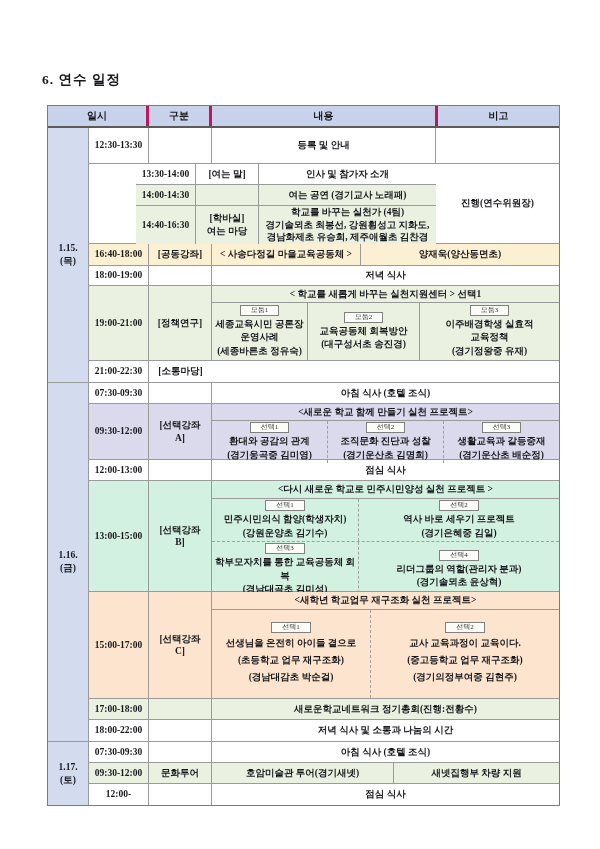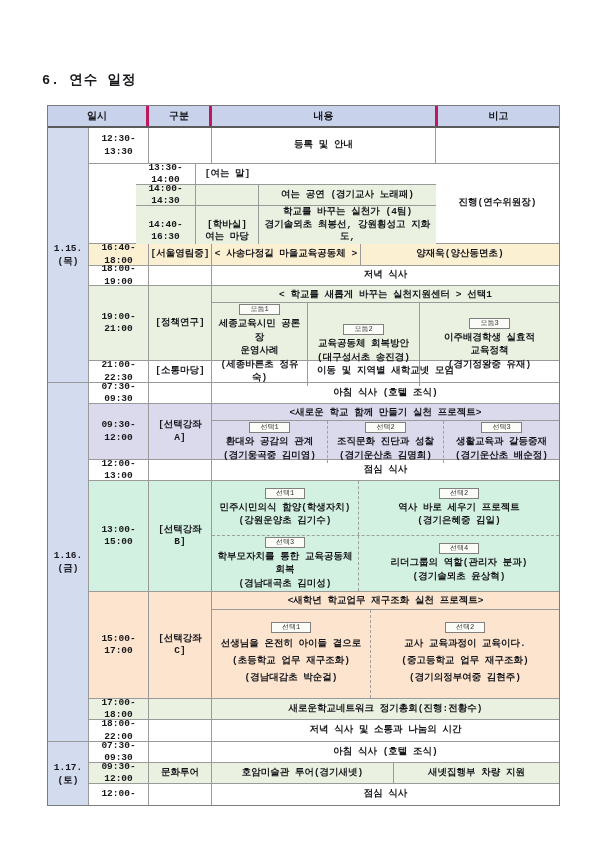--- a/index.html
+++ b/index.html
@@ -1,17 +1,17 @@
 <!DOCTYPE html>
 <html><head>
 <meta charset="utf-8">
 <style>
   html,body{margin:0;padding:0;background:#fff;}
   .page{position:relative;width:600px;height:849px;background:#ffffff;
-        font-family:Liberation Mono, monospace;color:#17171c;overflow:hidden;}
+        font-family:Liberation Serif, serif;color:#17171c;overflow:hidden;}
   .title{position:absolute;left:42px;top:71px;font-size:13.5px;font-weight:bold;letter-spacing:1px;}
   .tbl{position:absolute;left:47px;top:105px;width:513px;border:1.5px solid #7b7b7b;
        box-sizing:border-box;display:flex;flex-direction:column;font-size:9.5px;font-weight:bold;}
   .tbl *{box-sizing:border-box;}
   .thead{display:flex;height:22px;background:#C8D3EB;border-bottom:2.5px solid #5a5a5a;}
   .hcell{display:flex;align-items:center;justify-content:center;border-right:3px solid #be185d;font-size:10px;}
   .hcell:last-child{border-right:none;}
   .day{display:flex;border-bottom:1px solid #9a9a9a;}
   .day:last-child{border-bottom:none;}
   .datecell{width:41px;flex:none;background:#D3DBEF;border-right:1px solid #9a9a9a;
@@ -75,41 +75,42 @@
           <div class="cell cat"></div>
           <div class="cell content">등록 및 안내</div>
           <div class="cell note"></div>
         </div>
 
         <div class="row" style="height:80px">
           <div class="groupleft">
             <div class="grow" style="height:21px">
               <div class="cell time">13:30-14:00</div>
               <div class="cell cat">[여는 말]</div>
+              <div class="cell content">인사 및 참가자 소개</div>
             </div>
             <div class="grow" style="height:21px">
               <div class="cell time green">14:00-14:30</div>
               <div class="cell cat green"></div>
               <div class="cell content green">여는 공연 (경기교사 노래패)</div>
             </div>
             <div class="grow">
               <div class="cell time green">14:40-16:30</div>
               <div class="cell cat green">[학바실]
 여는 마당</div>
               <div class="cell content green">학교를 바꾸는 실천가 (4팀)
 경기솔뫼초 최봉선, 강원횡성고 지화도,
 경남화제초 유승희, 제주애월초 김찬경</div>
             </div>
           </div>
           <div class="cell note">진행(연수위원장)</div>
         </div>
 
         <div class="row cream" style="height:22px">
           <div class="cell time">16:40-18:00</div>
-          <div class="cell cat">[서울영림중]</div>
+          <div class="cell cat">[공동강좌]</div>
           <div class="cell" style="width:149px;flex:none">&lt; 사송다정길 마을교육공동체 &gt;</div>
           <div class="cell" style="flex:1">양재욱(양산동면초)</div>
         </div>
 
         <div class="row" style="height:20px">
           <div class="cell time">18:00-19:00</div>
           <div class="cell cat"></div>
           <div class="cell content">저녁 식사</div>
         </div>
 
@@ -136,21 +137,20 @@
 교육정책
 (경기정왕중 유재)</div>
               </div>
             </div>
           </div>
         </div>
 
         <div class="row" style="height:21px">
           <div class="cell time">21:00-22:30</div>
           <div class="cell cat">[소통마당]</div>
-          <div class="cell content">이동 및 지역별 새학교넷 모임</div>
         </div>
       </div>
     </div>
 
     <div class="day">
       <div class="datecell">1.16.
 (금)</div>
       <div class="dayrows">
         <div class="row" style="height:21px">
           <div class="cell time">07:30-09:30</div>
@@ -188,20 +188,21 @@
           <div class="cell time">12:00-13:00</div>
           <div class="cell cat"></div>
           <div class="cell content">점심 식사</div>
         </div>
 
         <div class="row mint" style="height:111px">
           <div class="cell time">13:00-15:00</div>
           <div class="cell cat">[선택강좌
 B]</div>
           <div class="blockbody dashed">
+            <div class="blockheader bh18">&lt;다시 새로운 학교로 민주시민양성 실천 프로젝트 &gt;</div>
             <div class="optrow">
               <div class="opt" style="width:147px">
                 <span class="badge">선택1</span>
                 <div class="optbody">민주시민의식 함양(학생자치)
 (강원운양초 김기수)</div>
               </div>
               <div class="opt" style="flex:1">
                 <span class="badge">선택2</span>
                 <div class="optbody">역사 바로 세우기 프로젝트
 (경기은혜중 김일)</div>

